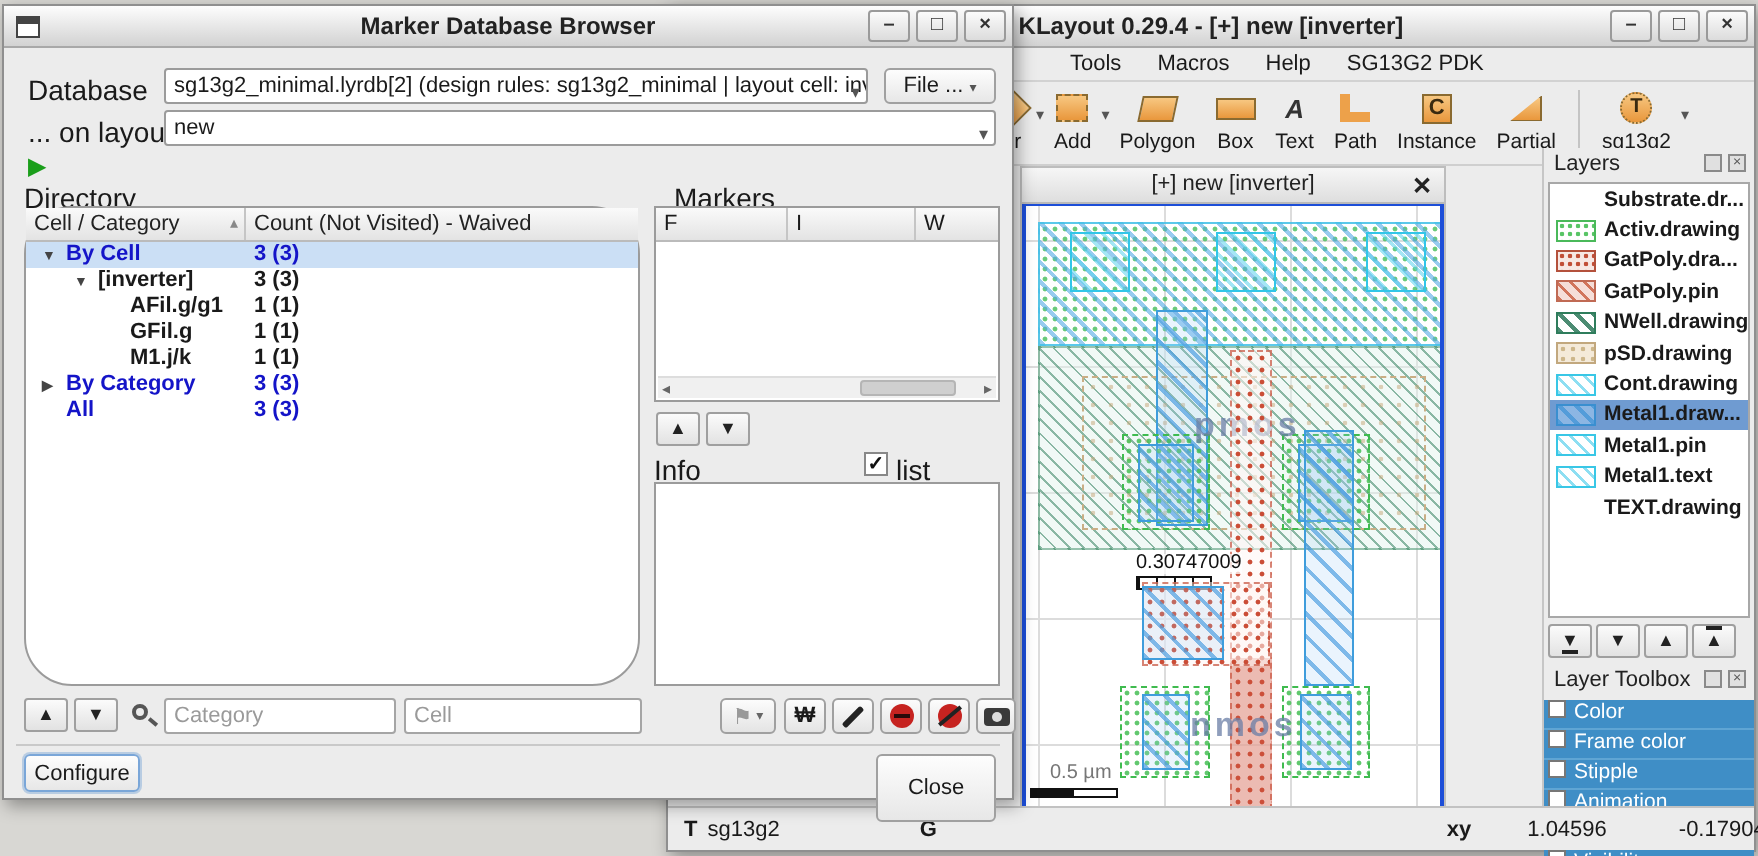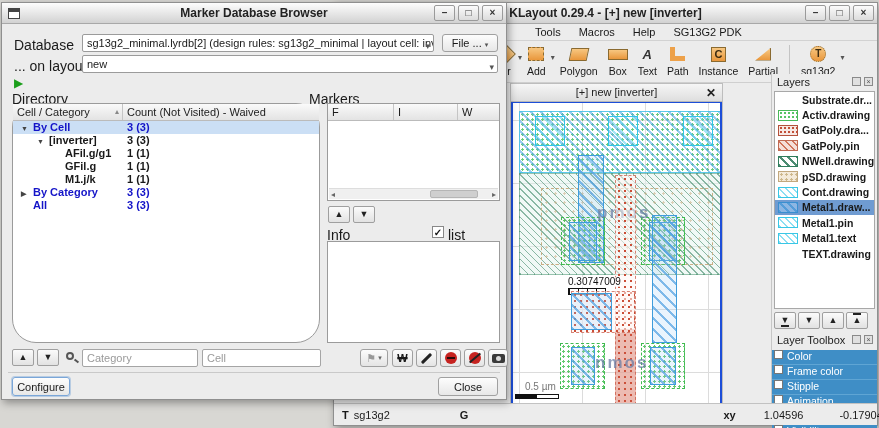--- a/index.html
+++ b/index.html
@@ -394,21 +394,21 @@
 
     <span class="lbl" style="left:12px;top:55px;">... on layout</span>
     <div class="combo" style="left:80px;top:52px;width:416px;height:18px;">
       <span>new</span>
       <span class="arr">▾</span>
     </div>
 
     <span class="lbl" style="left:12px;top:73px;color:#1a9e1a;font-size:12px;">▶</span>
 
     <span class="lbl" style="left:10px;top:88px;">Directory</span>
-    <span class="lbl" style="left:307px;top:88px;">Markers</span>
+    <span class="lbl" style="left:335px;top:88px;">Markers</span>
 
     <div class="panel-frame" style="left:10px;top:100px;width:308px;height:240px;border-radius:24px;">
       <div class="tree-head">
         <span class="c1">
           <span>Cell / Category</span>
           <span class="sort">▴</span>
         </span>
         <span class="c2">Count (Not Visited) - Waived</span>
       </div>
       <div class="trow sel">
@@ -485,16 +485,16 @@
     </span>
     <span class="icnbtn" style="position:absolute;left:462px;top:346px;width:21px;">
       <span class="redcirc slash"></span>
     </span>
     <span class="icnbtn" style="position:absolute;left:486px;top:346px;width:20px;">
       <span class="cam-glyph"></span>
     </span>
 
     <div style="position:absolute;left:6px;top:369px;right:6px;height:1px;background:#c9c9c9;"></div>
     <button class="btn" style="position:absolute;left:10px;top:374px;width:58px;height:19px;border-color:#7aa6d8;box-shadow:0 0 0 1px rgba(122,166,216,.45);">Configure</button>
-    <button class="btn" style="position:absolute;left:436px;top:374px;width:60px;height:19px;">Close</button>
+    <button class="btn" style="position:absolute;left:436px;top:374px;width:60px;height:34px;">Close</button>
   </div>
 
 </div>
 
 </body></html>

